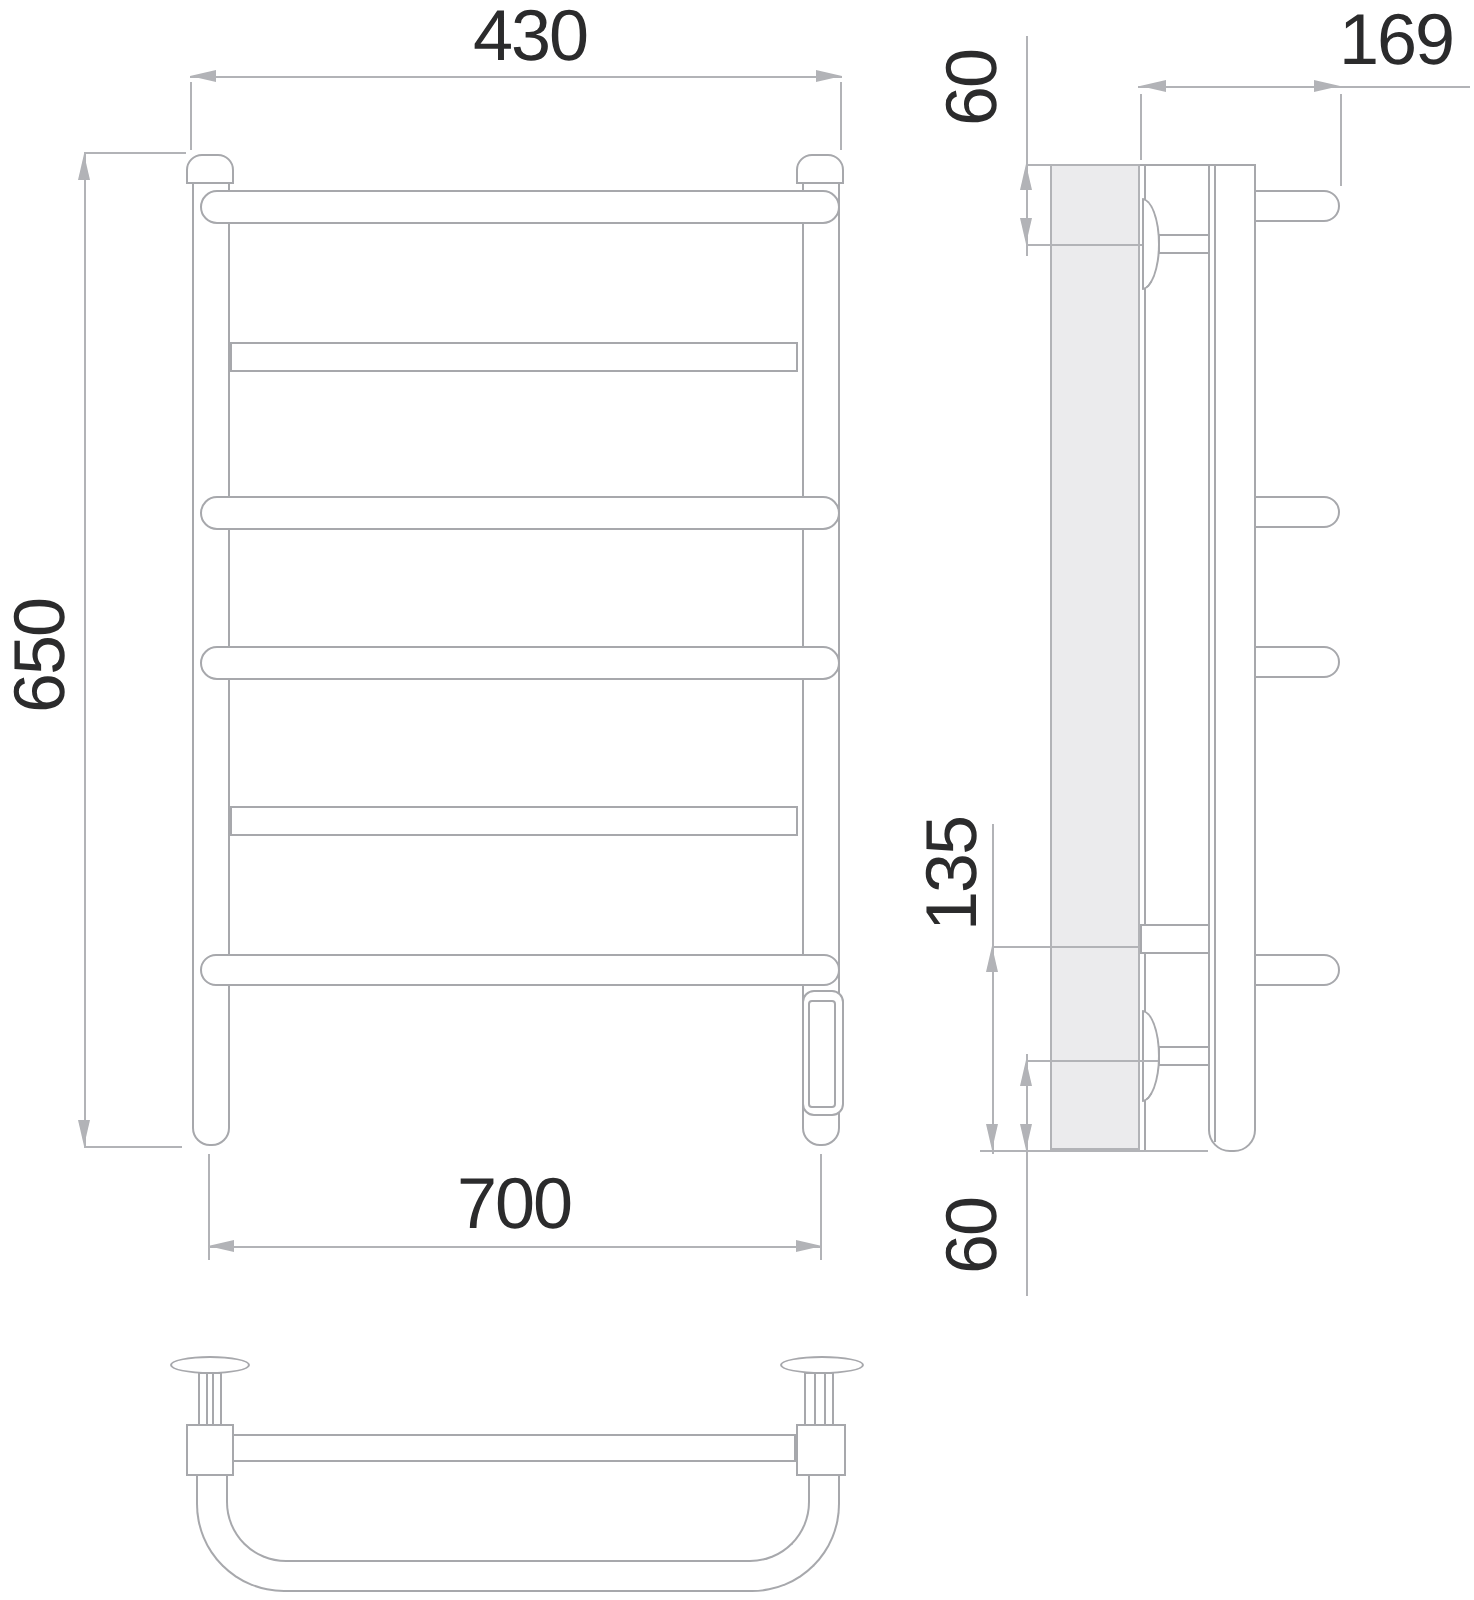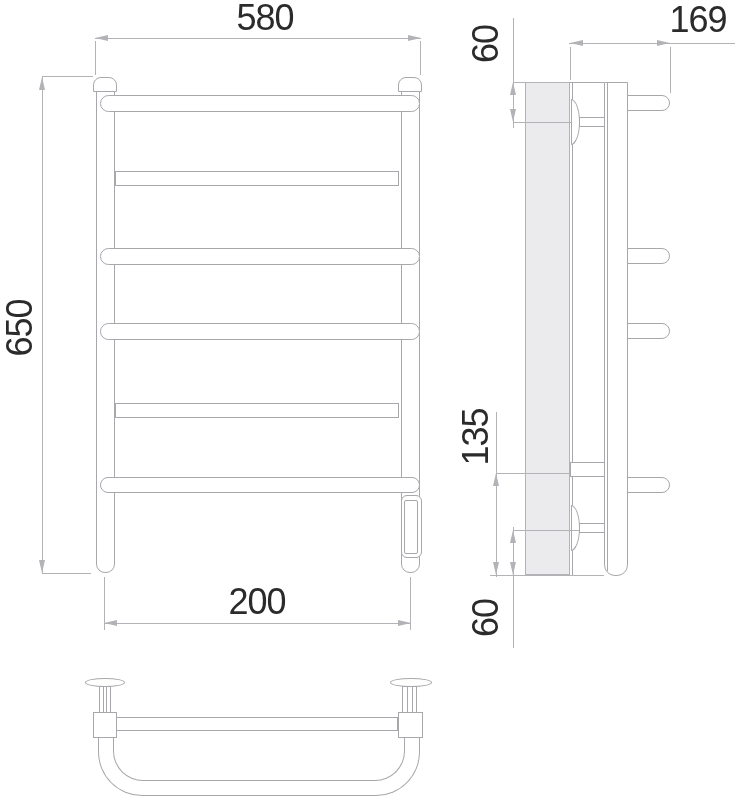--- a/index.html
+++ b/index.html
@@ -92,39 +92,39 @@
     <div class="box" style="left:93px;top:712px;width:24px;height:26px;"></div>
     <div class="box" style="left:398px;top:712px;width:25px;height:26px;"></div>
   </div>
 
   <div>
     <div class="vl" style="left:95px;top:41px;height:34px;"></div>
     <div class="vl" style="left:420px;top:41px;height:34px;"></div>
     <div class="hl" style="left:95px;top:38px;width:326px;"></div>
     <div class="ah ah-w" style="left:95px;top:35px;"></div>
     <div class="ah ah-e" style="left:408px;top:35px;"></div>
-    <div class="dimlabel" style="left:225px;top:0px;width:80px;">580</div>
+    <div class="dimlabel" style="left:225px;top:0px;width:80px;">430</div>
   </div>
 
   <div>
     <div class="hl" style="left:42px;top:76px;width:51px;"></div>
     <div class="hl" style="left:42px;top:573px;width:49px;"></div>
     <div class="vl" style="left:42px;top:77px;height:496px;"></div>
     <div class="ah ah-n" style="left:39px;top:77px;"></div>
     <div class="ah ah-s" style="left:39px;top:560px;"></div>
     <div class="dimlabel rot" style="left:-12px;top:310px;width:64px;">650</div>
   </div>
 
   <div>
     <div class="vl" style="left:104px;top:577px;height:53px;"></div>
     <div class="vl" style="left:410px;top:577px;height:53px;"></div>
     <div class="hl" style="left:104px;top:623px;width:307px;"></div>
     <div class="ah ah-w" style="left:104px;top:620px;"></div>
     <div class="ah ah-e" style="left:398px;top:620px;"></div>
-    <div class="dimlabel" style="left:217px;top:584px;width:80px;">200</div>
+    <div class="dimlabel" style="left:217px;top:584px;width:80px;">700</div>
   </div>
 
   <div>
     <div class="vl" style="left:513px;top:18px;height:110px;"></div>
     <div class="hl" style="left:513px;top:82px;width:13px;"></div>
     <div class="hl" style="left:513px;top:122px;width:58px;"></div>
     <div class="ah ah-n" style="left:510px;top:82px;"></div>
     <div class="ah ah-s" style="left:510px;top:109px;"></div>
     <div class="dimlabel rot" style="left:454px;top:26px;width:64px;">60</div>
   </div>

